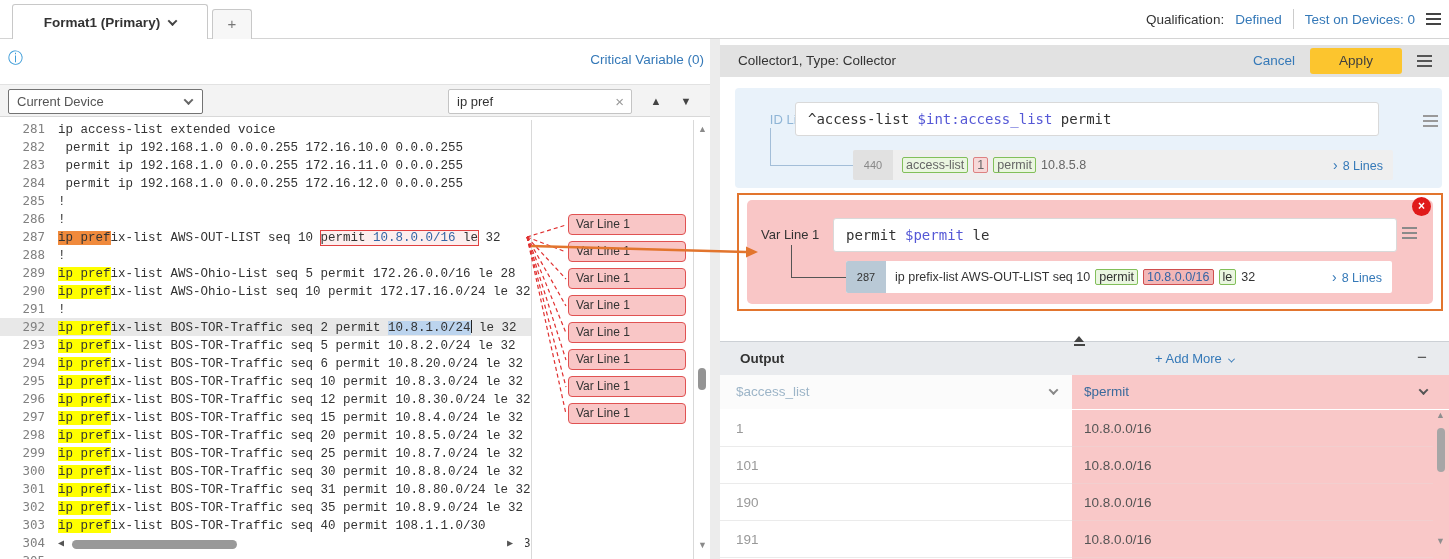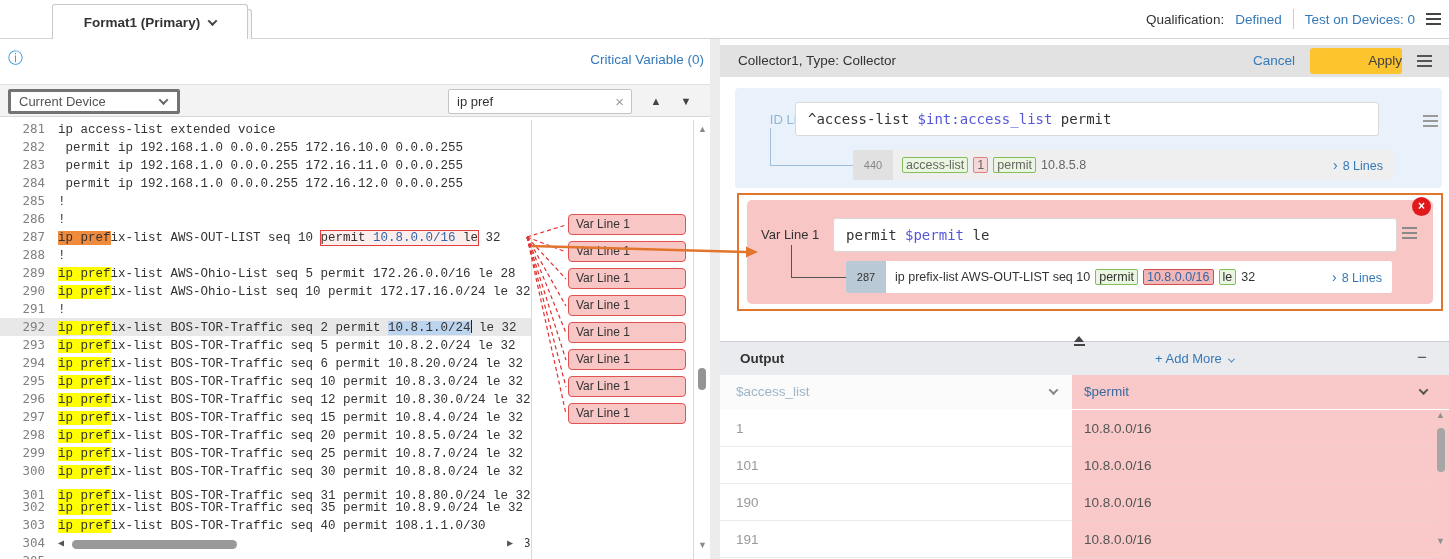--- a/index.html
+++ b/index.html
@@ -4,43 +4,43 @@
 <style>
   * { margin:0; padding:0; box-sizing:border-box; }
   html,body { width:1449px; height:559px; overflow:hidden; background:#fff;
     font-family:"Liberation Sans", sans-serif; color:#333; }
 
   
   #topbar { position:absolute; left:0; top:0; width:1449px; height:39px; background:#fff;
     border-bottom:1px solid #d4d4d4; z-index:5; }
   #tab-active { position:absolute; left:12px; top:4px; width:196px; height:35px; background:#fff;
     border:1px solid #c8c8c8; border-bottom:none; border-radius:3px 3px 0 0; z-index:6;
-    display:flex; align-items:center; justify-content:center; gap:9px; font-size:13.5px; font-weight:700; color:#333;margin-left:40px; }
+    display:flex; align-items:center; justify-content:center; gap:9px; font-size:13.5px; font-weight:700; color:#333; }
   #tab-add { position:absolute; left:212px; top:9px; width:40px; height:30px; background:#f7f7f7;
     border:1px solid #c8c8c8; border-bottom:none; border-radius:3px 3px 0 0;
     text-align:center; line-height:28px; font-size:15px; color:#777; }
   #topbar-right { position:absolute; right:8px; top:0; height:38px; display:flex; align-items:center; gap:11px; font-size:13.5px; }
   .vdiv { width:1px; height:20px; background:#ccc; }
   .blue { color:#3579b8; }
   .chev { display:inline-block; width:7px; height:7px; border-right:2px solid currentColor;
     border-bottom:2px solid currentColor; transform:rotate(45deg) translate(-1px,-1px); }
   .chev.sm { width:5px; height:5px; border-width:1.6px; }
   .hamb { display:inline-block; width:15px; height:12px;
     background:linear-gradient(currentColor,currentColor) 0 0/100% 2px no-repeat,
                linear-gradient(currentColor,currentColor) 0 5px/100% 2px no-repeat,
                linear-gradient(currentColor,currentColor) 0 10px/100% 2px no-repeat; }
 
   
   #left-panel { position:absolute; left:0; top:39px; width:710px; height:520px; background:#fff; }
   #info-icon { position:absolute; left:8px; top:10px; color:#3b9bd8; font-size:15px; }
   #crit-var { position:absolute; right:6px; top:13px; font-size:13.5px; color:#3579b8; }
   #left-toolbar { position:absolute; left:0; top:45px; width:710px; height:33px; background:#f3f3f3;
     border-top:1px solid #e2e2e2; border-bottom:1px solid #d8d8d8; }
-  #device-select { position:absolute; left:8px; top:4px; width:172px; height:25px; background:#fff;
-    border:3px solid #737373; border-radius:2px; font-size:13px; color:#555;
+  #device-select { position:absolute; left:8px; top:4px; width:195px; height:25px; background:#fff;
+    border:1px solid #737373; border-radius:2px; font-size:13px; color:#555;
     display:flex; align-items:center; padding:0 10px 0 8px; }
   #device-select .chev { margin-left:auto; color:#666; }
   #search-box { position:absolute; left:448px; top:4px; width:184px; height:25px; background:#fff;
     border:1px solid #c4c4c4; border-radius:2px; font-size:13px; color:#333;
     display:flex; align-items:center; padding:0 7px 0 8px; }
   #search-clear { margin-left:auto; color:#999; font-size:15px; line-height:1; }
   .navbtn { position:absolute; top:4px; width:24px; height:25px; text-align:center; line-height:25px;
     font-size:11px; color:#444; }
   #find-prev { left:644px; } #find-next { left:674px; }
 
@@ -75,21 +75,21 @@
 
   
   #overlay { position:absolute; left:0; top:0; width:1449px; height:559px; pointer-events:none; z-index:40; }
 
   
   #right-panel { position:absolute; left:720px; top:39px; width:729px; height:520px; background:#fff; }
   #rp-header { position:absolute; left:0; top:6px; width:729px; height:32px; background:#e2e2e2; }
   #rp-title { position:absolute; left:18px; line-height:32px; font-size:13.5px; color:#333; }
   #cancel-btn { position:absolute; left:533px; line-height:32px; font-size:13.5px; color:#3579b8; }
   #apply-btn { position:absolute; left:590px; top:3px; width:92px; height:26px; background:#fcc52e;
-    border-radius:3px; text-align:right; line-height:26px; font-size:13.5px; color:#3f3f3f; }
+    border-radius:3px; text-align:center; line-height:26px; font-size:13.5px; color:#3f3f3f; }
   #rp-hamb { position:absolute; left:697px; top:10px; color:#555; }
 
   #id-panel { position:absolute; left:15px; top:49px; width:707px; height:100px; background:#e9f2fa; border-radius:4px; }
   .pat-label { position:absolute; font-size:13px; }
   #id-panel .pat-label { left:14px; top:24px; width:62px; text-align:right; color:#8fb5d6; }
   .pat-input { position:absolute; background:#fff; border:1px solid #d9d9d9; border-radius:3px;
     font-family:"DejaVu Sans Mono", monospace; font-size:14px; line-height:32px; padding-left:12px;
     white-space:pre; color:#333; }
   #id-panel .pat-input { left:60px; top:14px; width:584px; height:34px; }
   .varname { color:#5558d6; }
@@ -188,21 +188,21 @@
     </div>
     <div id="find-prev" class="navbtn">▲</div>
     <div id="find-next" class="navbtn">▼</div>
   </div>
 
   <div id="code-area">
       <div class="code-line" style="top: 432px;"><span class="lnum">305</span><span class="ltext"></span></div>
       <div class="code-line" style="top: 414px;"><span class="lnum">304</span><span class="ltext"><span class="hl-y">ip pref</span><span>ix-list BOS-TOR-Traffic seq 41 permit 10.101.1.0/24 le 32</span></span></div>
       <div class="code-line" style="top: 396px;"><span class="lnum">303</span><span class="ltext"><span class="hl-y">ip pref</span><span>ix-list BOS-TOR-Traffic seq 40 permit 108.1.1.0/30</span></span></div>
       <div class="code-line" style="top: 378px;"><span class="lnum">302</span><span class="ltext"><span class="hl-y">ip pref</span><span>ix-list BOS-TOR-Traffic seq 35 permit 10.8.9.0/24 le 32</span></span></div>
-      <div class="code-line" style="top: 360px; margin-top: 6px;"><span class="lnum">301</span><span class="ltext"><span class="hl-y">ip pref</span><span>ix-list BOS-TOR-Traffic seq 31 permit 10.8.80.0/24 le 32</span></span></div>
+      <div class="code-line" style="top: 360px;"><span class="lnum">301</span><span class="ltext"><span class="hl-y">ip pref</span><span>ix-list BOS-TOR-Traffic seq 31 permit 10.8.80.0/24 le 32</span></span></div>
       <div class="code-line" style="top: 342px;"><span class="lnum">300</span><span class="ltext"><span class="hl-y">ip pref</span><span>ix-list BOS-TOR-Traffic seq 30 permit 10.8.8.0/24 le 32</span></span></div>
       <div class="code-line" style="top: 324px;"><span class="lnum">299</span><span class="ltext"><span class="hl-y">ip pref</span><span>ix-list BOS-TOR-Traffic seq 25 permit 10.8.7.0/24 le 32</span></span></div>
       <div class="code-line" style="top: 306px;"><span class="lnum">298</span><span class="ltext"><span class="hl-y">ip pref</span><span>ix-list BOS-TOR-Traffic seq 20 permit 10.8.5.0/24 le 32</span></span></div>
       <div class="code-line" style="top: 288px;"><span class="lnum">297</span><span class="ltext"><span class="hl-y">ip pref</span><span>ix-list BOS-TOR-Traffic seq 15 permit 10.8.4.0/24 le 32</span></span></div>
       <div class="code-line" style="top: 270px;"><span class="lnum">296</span><span class="ltext"><span class="hl-y">ip pref</span><span>ix-list BOS-TOR-Traffic seq 12 permit 10.8.30.0/24 le 32</span></span></div>
       <div class="code-line" style="top: 252px;"><span class="lnum">295</span><span class="ltext"><span class="hl-y">ip pref</span><span>ix-list BOS-TOR-Traffic seq 10 permit 10.8.3.0/24 le 32</span></span></div>
       <div class="code-line" style="top: 234px;"><span class="lnum">294</span><span class="ltext"><span class="hl-y">ip pref</span><span>ix-list BOS-TOR-Traffic seq 6 permit 10.8.20.0/24 le 32</span></span></div>
       <div class="code-line" style="top: 216px;"><span class="lnum">293</span><span class="ltext"><span class="hl-y">ip pref</span><span>ix-list BOS-TOR-Traffic seq 5 permit 10.8.2.0/24 le 32</span></span></div>
       <div class="code-line active" style="top: 198px;"><span class="lnum">292</span><span class="ltext"><span class="hl-y">ip pref</span><span>ix-list BOS-TOR-Traffic seq 2 permit </span><span class="sel">10.8.1.0/24</span><span class="caret"></span><span> le 32</span></span></div>
       <div class="code-line" style="top: 180px;"><span class="lnum">291</span><span class="ltext"><span>!</span></span></div>

